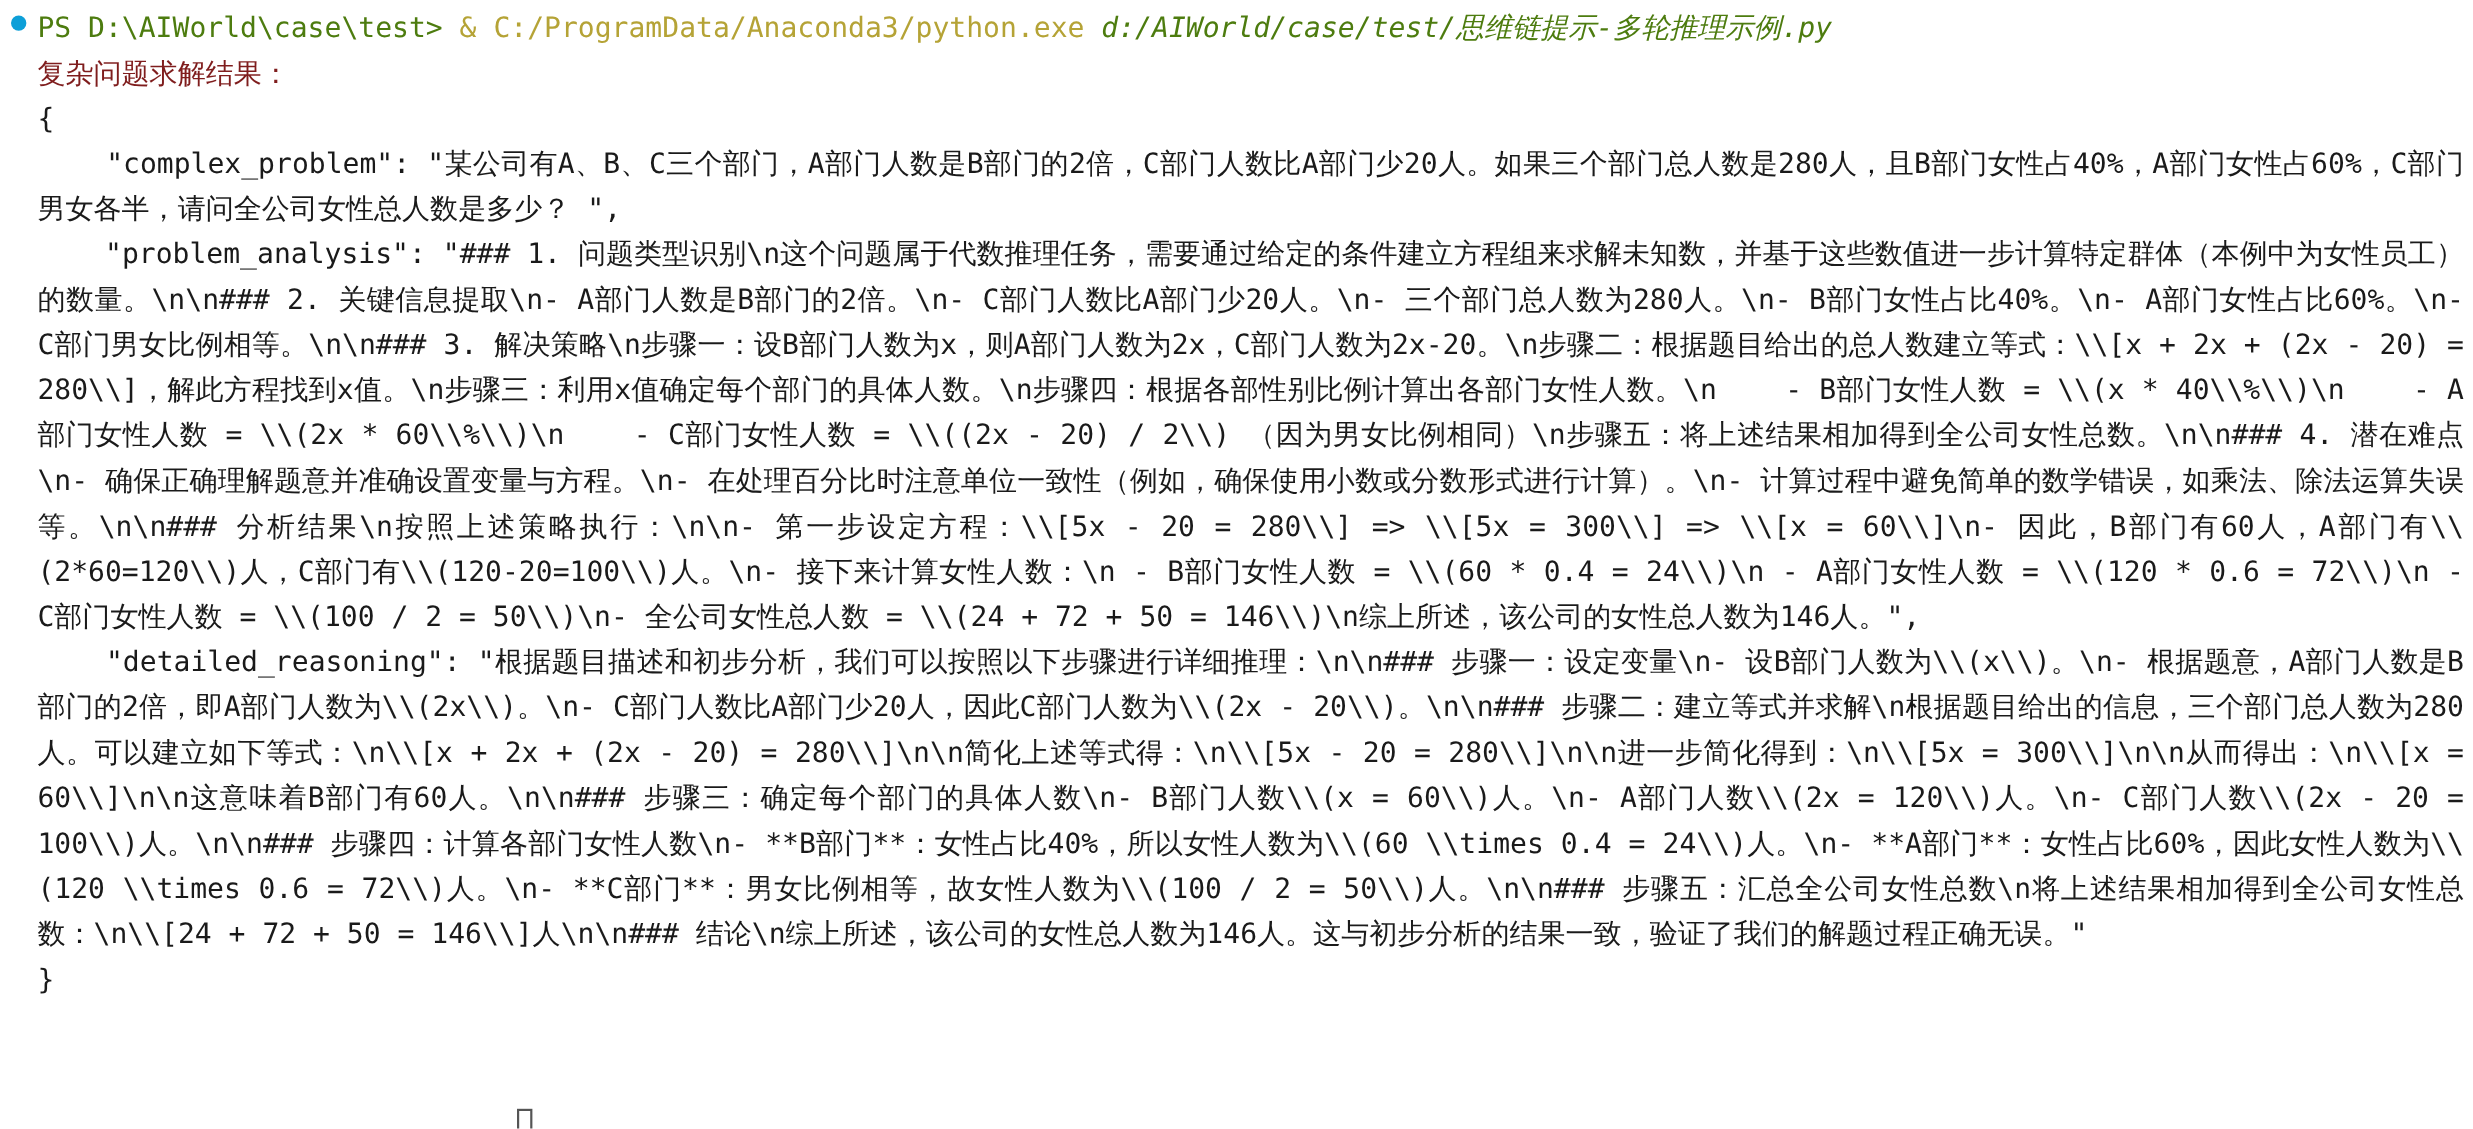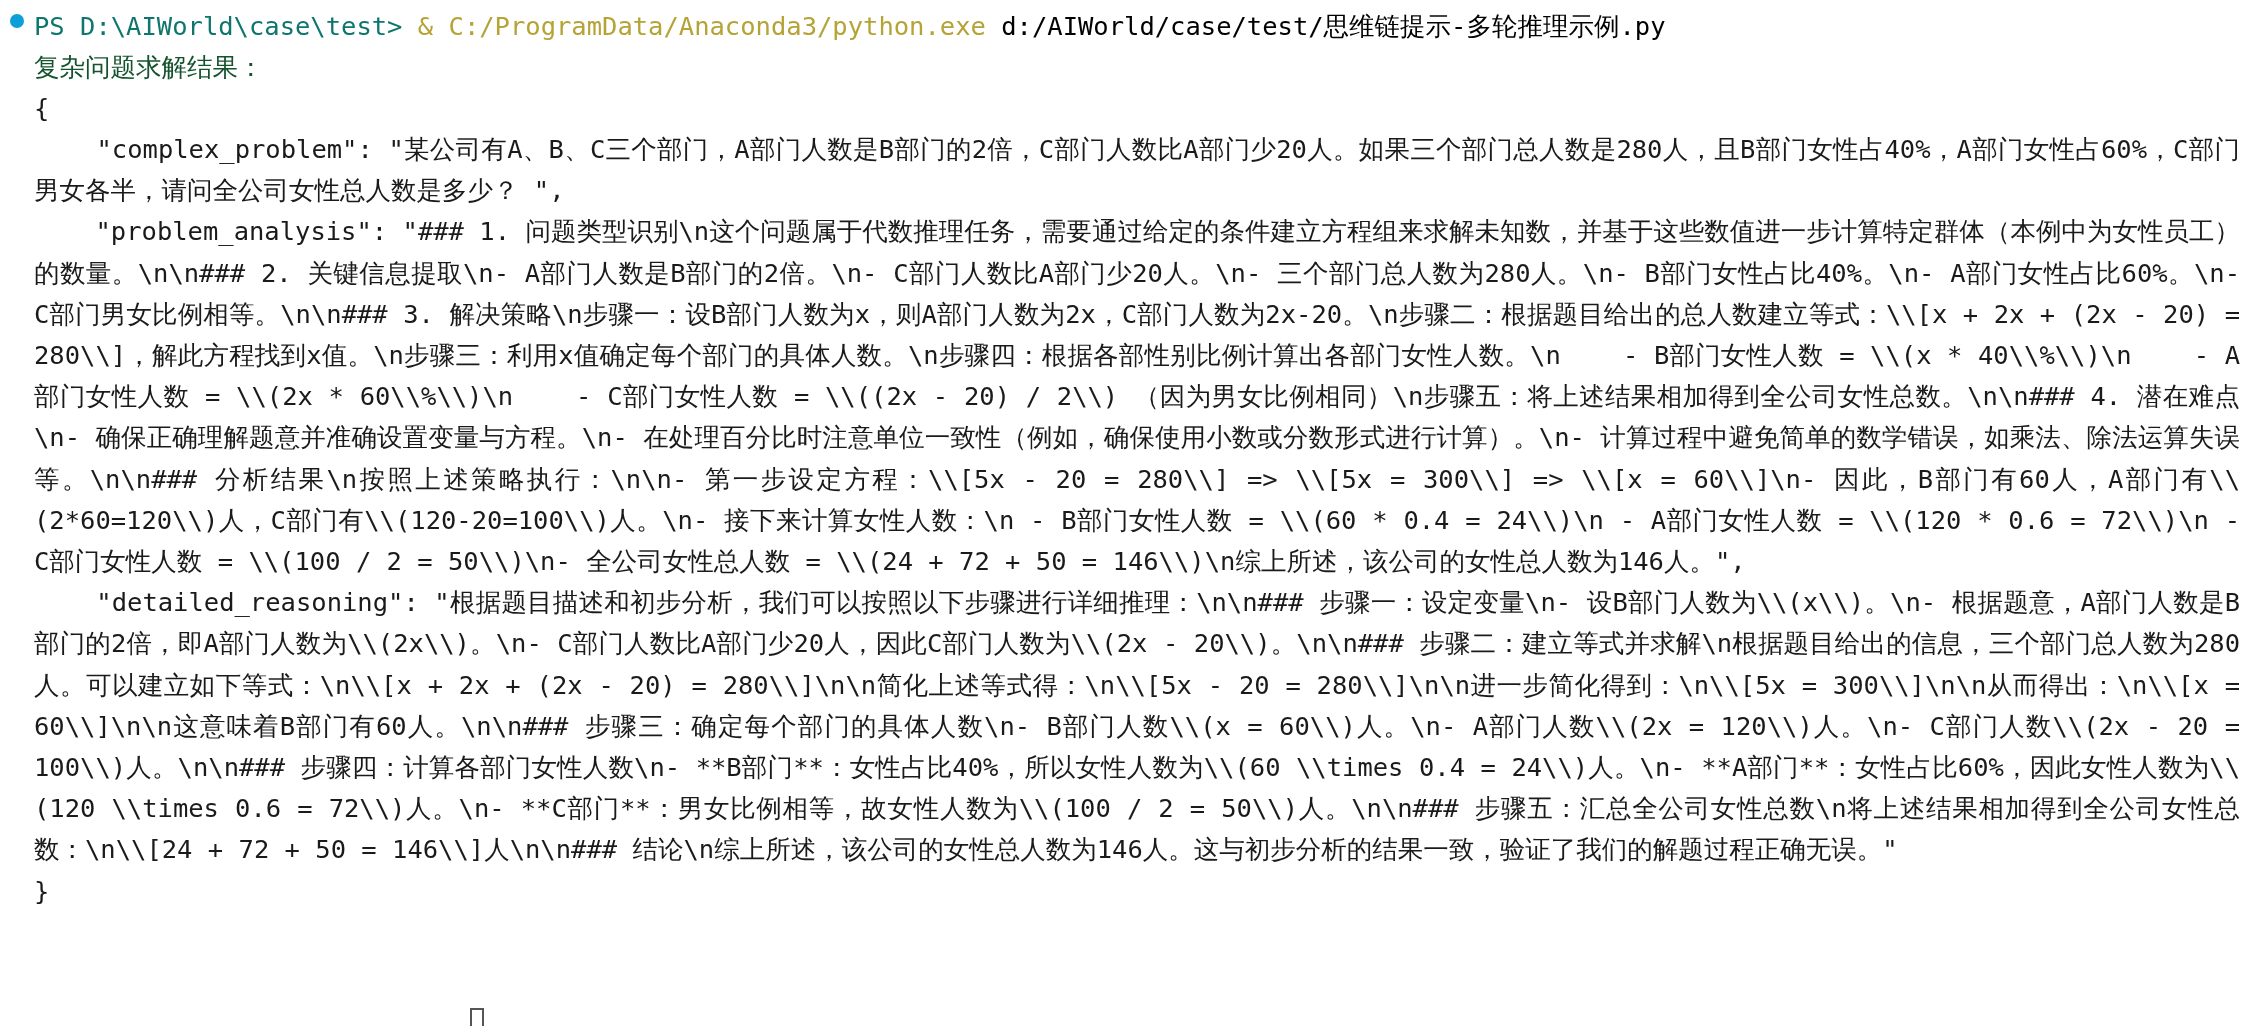--- a/index.html
+++ b/index.html
@@ -30,43 +30,44 @@
     border-radius: 50%;
     background: #0d9fd8;
   }
   .content {
     padding-left: 34px;
     padding-right: 8px;
   }
   .line {
     font-size: 25.5px;
     line-height: 41px;
-    color: #14532d;
+    color: #7f1d1d;
     white-space: pre-wrap;
     word-break: break-word;
     letter-spacing: 0px;
   }
   .prompt-line {
     font-size: 25.5px;
     line-height: 41px;
     white-space: pre;
   }
   .prompt-ps {
-    color: #0f766e;
+    color: #4d7c0f;
     margin-top: 20px;
   }
   .prompt-amp {
     color: #b5a336;
   }
   .prompt-path {
     color: #b5a336;
     text-align: center;
   }
   .prompt-script {
-    color: #000000;
+    color: #4d7c0f;
+    font-style: italic;
   }
   .body-text {
     font-size: 25.5px;
     line-height: 41.2px;
     color: #1a1a1a;
     white-space: pre-wrap;
     word-break: break-word;
     text-align: justify;
     text-justify: inter-character;
   }

